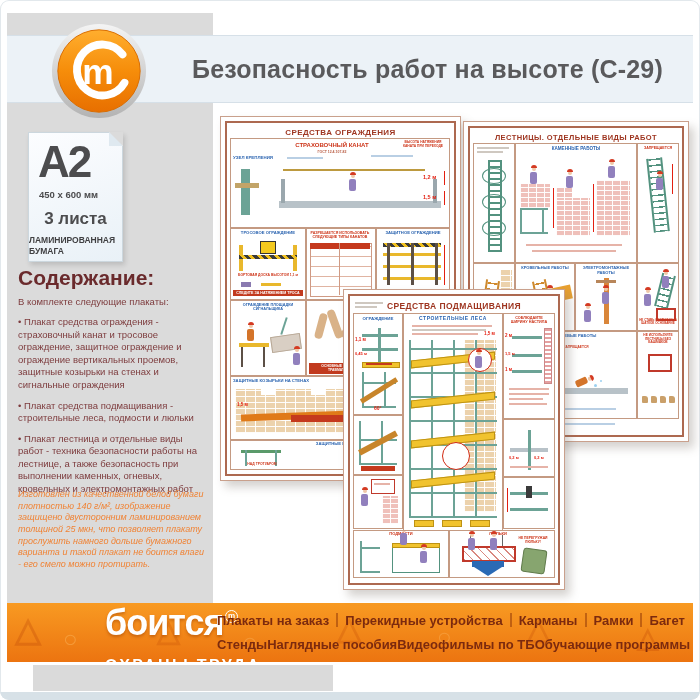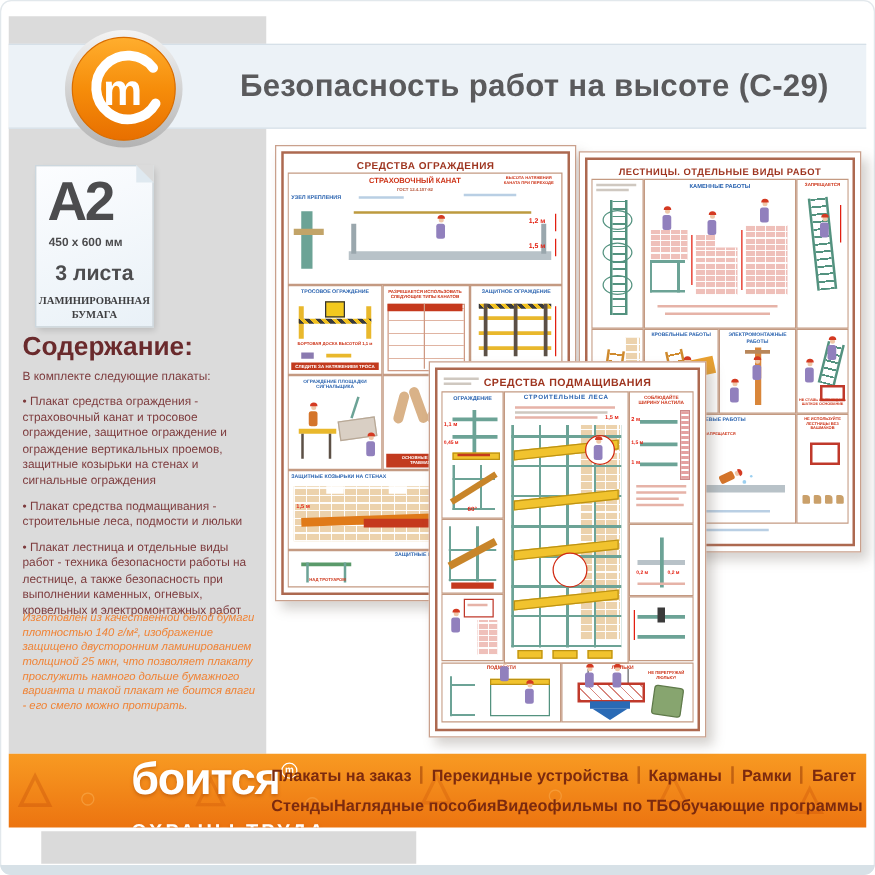--- a/index.html
+++ b/index.html
@@ -15,21 +15,21 @@
          color:#5a5a5c;font-size:25px;font-weight:bold;letter-spacing:.2px;}
   #logo{left:50px;top:22px;width:98px;height:98px;}
   
   #a2card{left:28px;top:132px;width:93px;height:128px;background:linear-gradient(160deg,#fcfdff,#e9f1f7);
           border:1px solid #ccd7de;box-shadow:2px 3px 5px rgba(0,0,0,.14);}
   #a2card::before{content:"";position:absolute;top:-1px;right:-1px;width:0;height:0;
           border-bottom:14px solid #dfe9f0;border-right:14px solid #dbdbdb;}
   .a2-format{position:absolute;left:9px;top:4px;font-size:44px;font-weight:bold;color:#4c4c4e;letter-spacing:-2px;}
   .a2-size{position:absolute;left:10px;top:56px;font-size:9.5px;font-weight:bold;color:#4c4c4e;}
   .a2-sheets{position:absolute;left:0;top:76px;width:100%;text-align:center;font-size:17px;font-weight:bold;color:#4c4c4e;}
-  .a2-paper{position:absolute;left:0;top:102px;width:100%;text-align:center;font-size:8.5px;font-weight:bold;color:#3f3f41;line-height:1.25;font-family:Liberation Serif, serif;}
+  .a2-paper{position:absolute;left:0;top:102px;width:100%;text-align:left;font-size:8.5px;font-weight:bold;color:#3f3f41;line-height:1.25;}
   
   #contents{left:18px;top:266px;width:190px;color:#7d3b3d;}
   #contents h2{margin:0 0 6px 0;font-size:21px;color:#6a2a2c;}
   .c-intro{font-size:9.5px;line-height:1.3;}
   .c-item{margin-top:8px;font-size:9.5px;line-height:1.32;}
   #material{left:18px;top:489px;width:190px;font-style:italic;}
   #material h2{margin:0 0 6px 0;font-size:21px;color:#e1500f;}
   .m-body{font-size:9px;line-height:1.3;color:#f08335;}
   
   .poster{position:absolute;background:#fff;border:1px solid #c9a08c;

